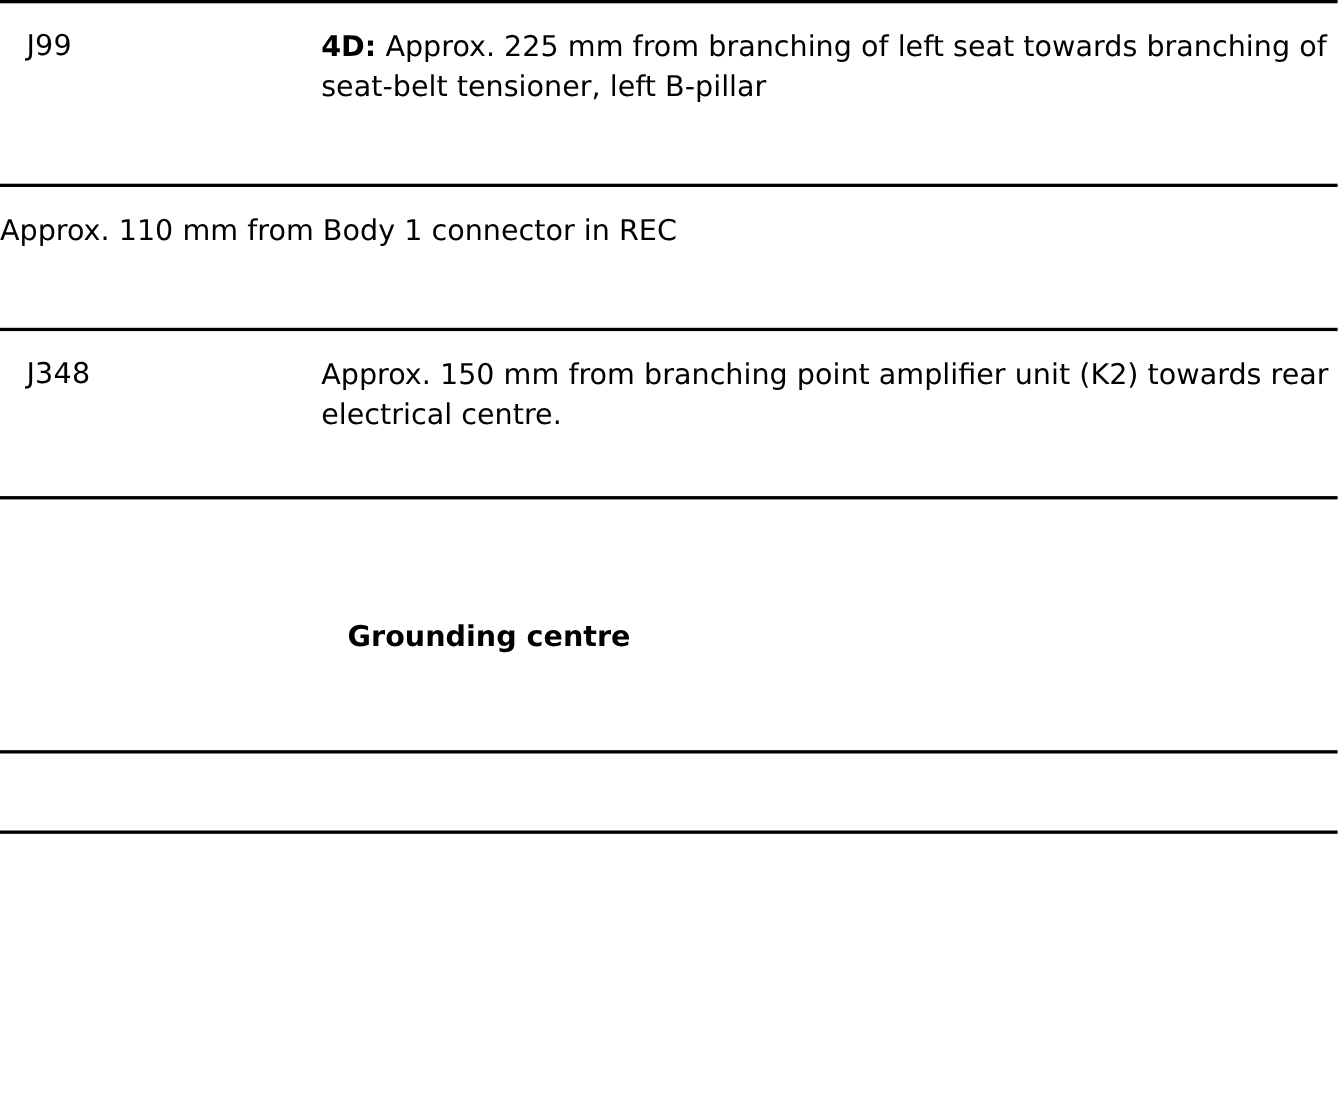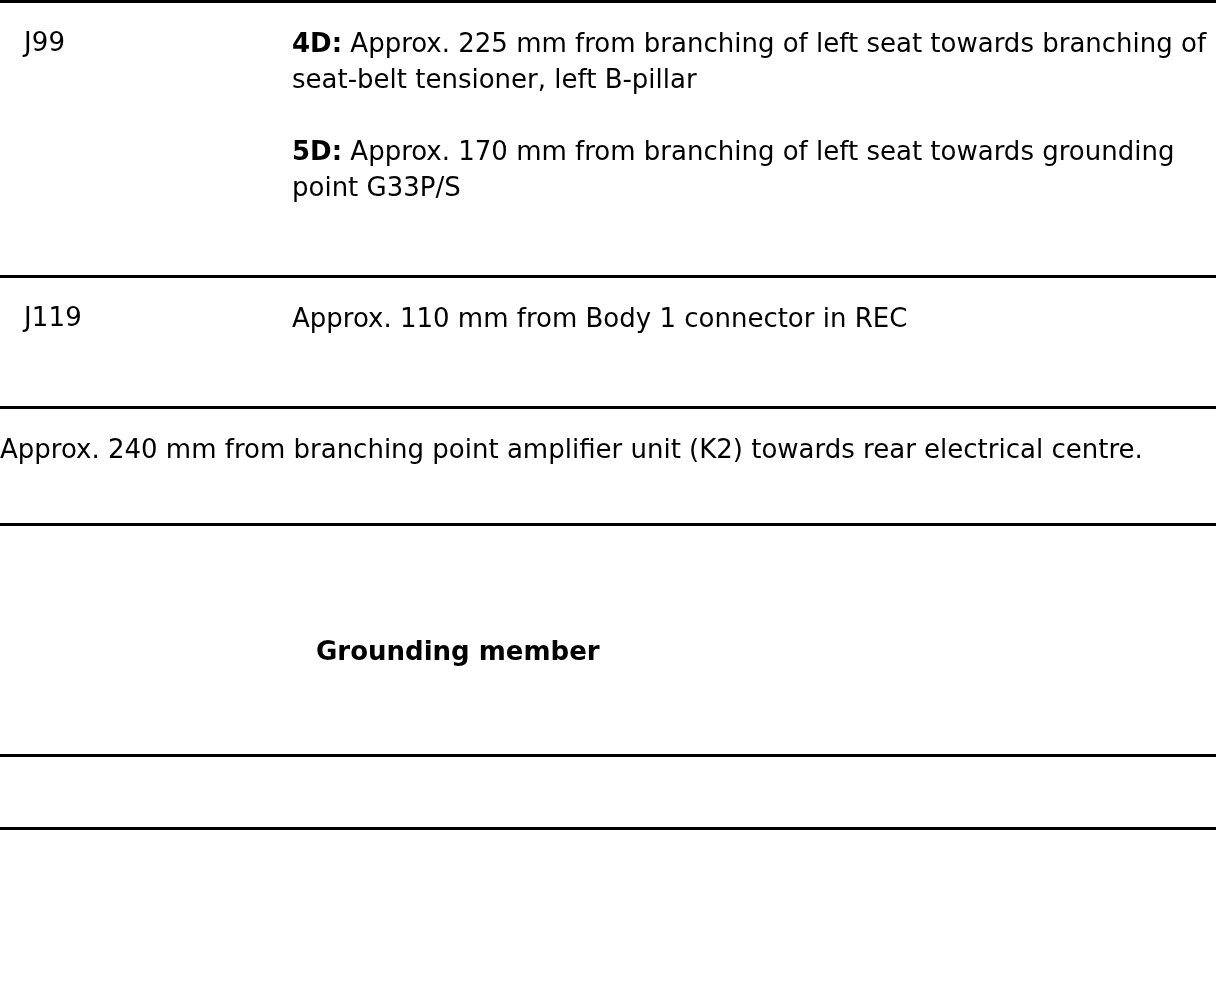--- a/index.html
+++ b/index.html
@@ -76,48 +76,47 @@
 <body>
 
 <div class="page">
 
   <hr class="rule">
 
   <div class="row-inner">
     <div class="cell-id">J99</div>
     <div class="cell-desc">
       <div class="para"><span class="lbl">4D:</span><span> Approx. 225 mm from branching of left seat towards branching of seat-belt tensioner, left B-pillar</span></div>
-      <div class="para"><span class="lbl">5D:</span><span> Approx. 170 mm from branching of left seat towards grounding point G33P/S</span></div>
     </div>
   </div>
   <div class="row-spacer-lg"></div>
 
   <hr class="rule">
 
   <div class="row-inner">
-    <div class="cell-id">J119</div>
     <div class="cell-desc">
       <div class="para"><span class="lbl"></span><span>Approx. 110 mm from Body 1 connector in REC</span></div>
     </div>
   </div>
   <div class="row-spacer-lg"></div>
 
   <hr class="rule">
 
   <div class="row-inner">
+    <div class="cell-id">J348</div>
     <div class="cell-desc">
-      <div class="para"><span class="lbl"></span><span>Approx. 240 mm from branching point amplifier unit (K2) towards rear electrical centre.</span></div>
+      <div class="para"><span class="lbl"></span><span>Approx. 150 mm from branching point amplifier unit (K2) towards rear electrical centre.</span></div>
     </div>
   </div>
   <div class="row-spacer-md"></div>
 
   <hr class="rule">
 
   <div class="section-row">
-    <div class="section-title">Grounding member</div>
+    <div class="section-title">Grounding centre</div>
   </div>
 
   <hr class="rule">
 
   <div class="row-inner">
   </div>
   <div class="row-spacer-lg"></div>
 
   <hr class="rule">
 

